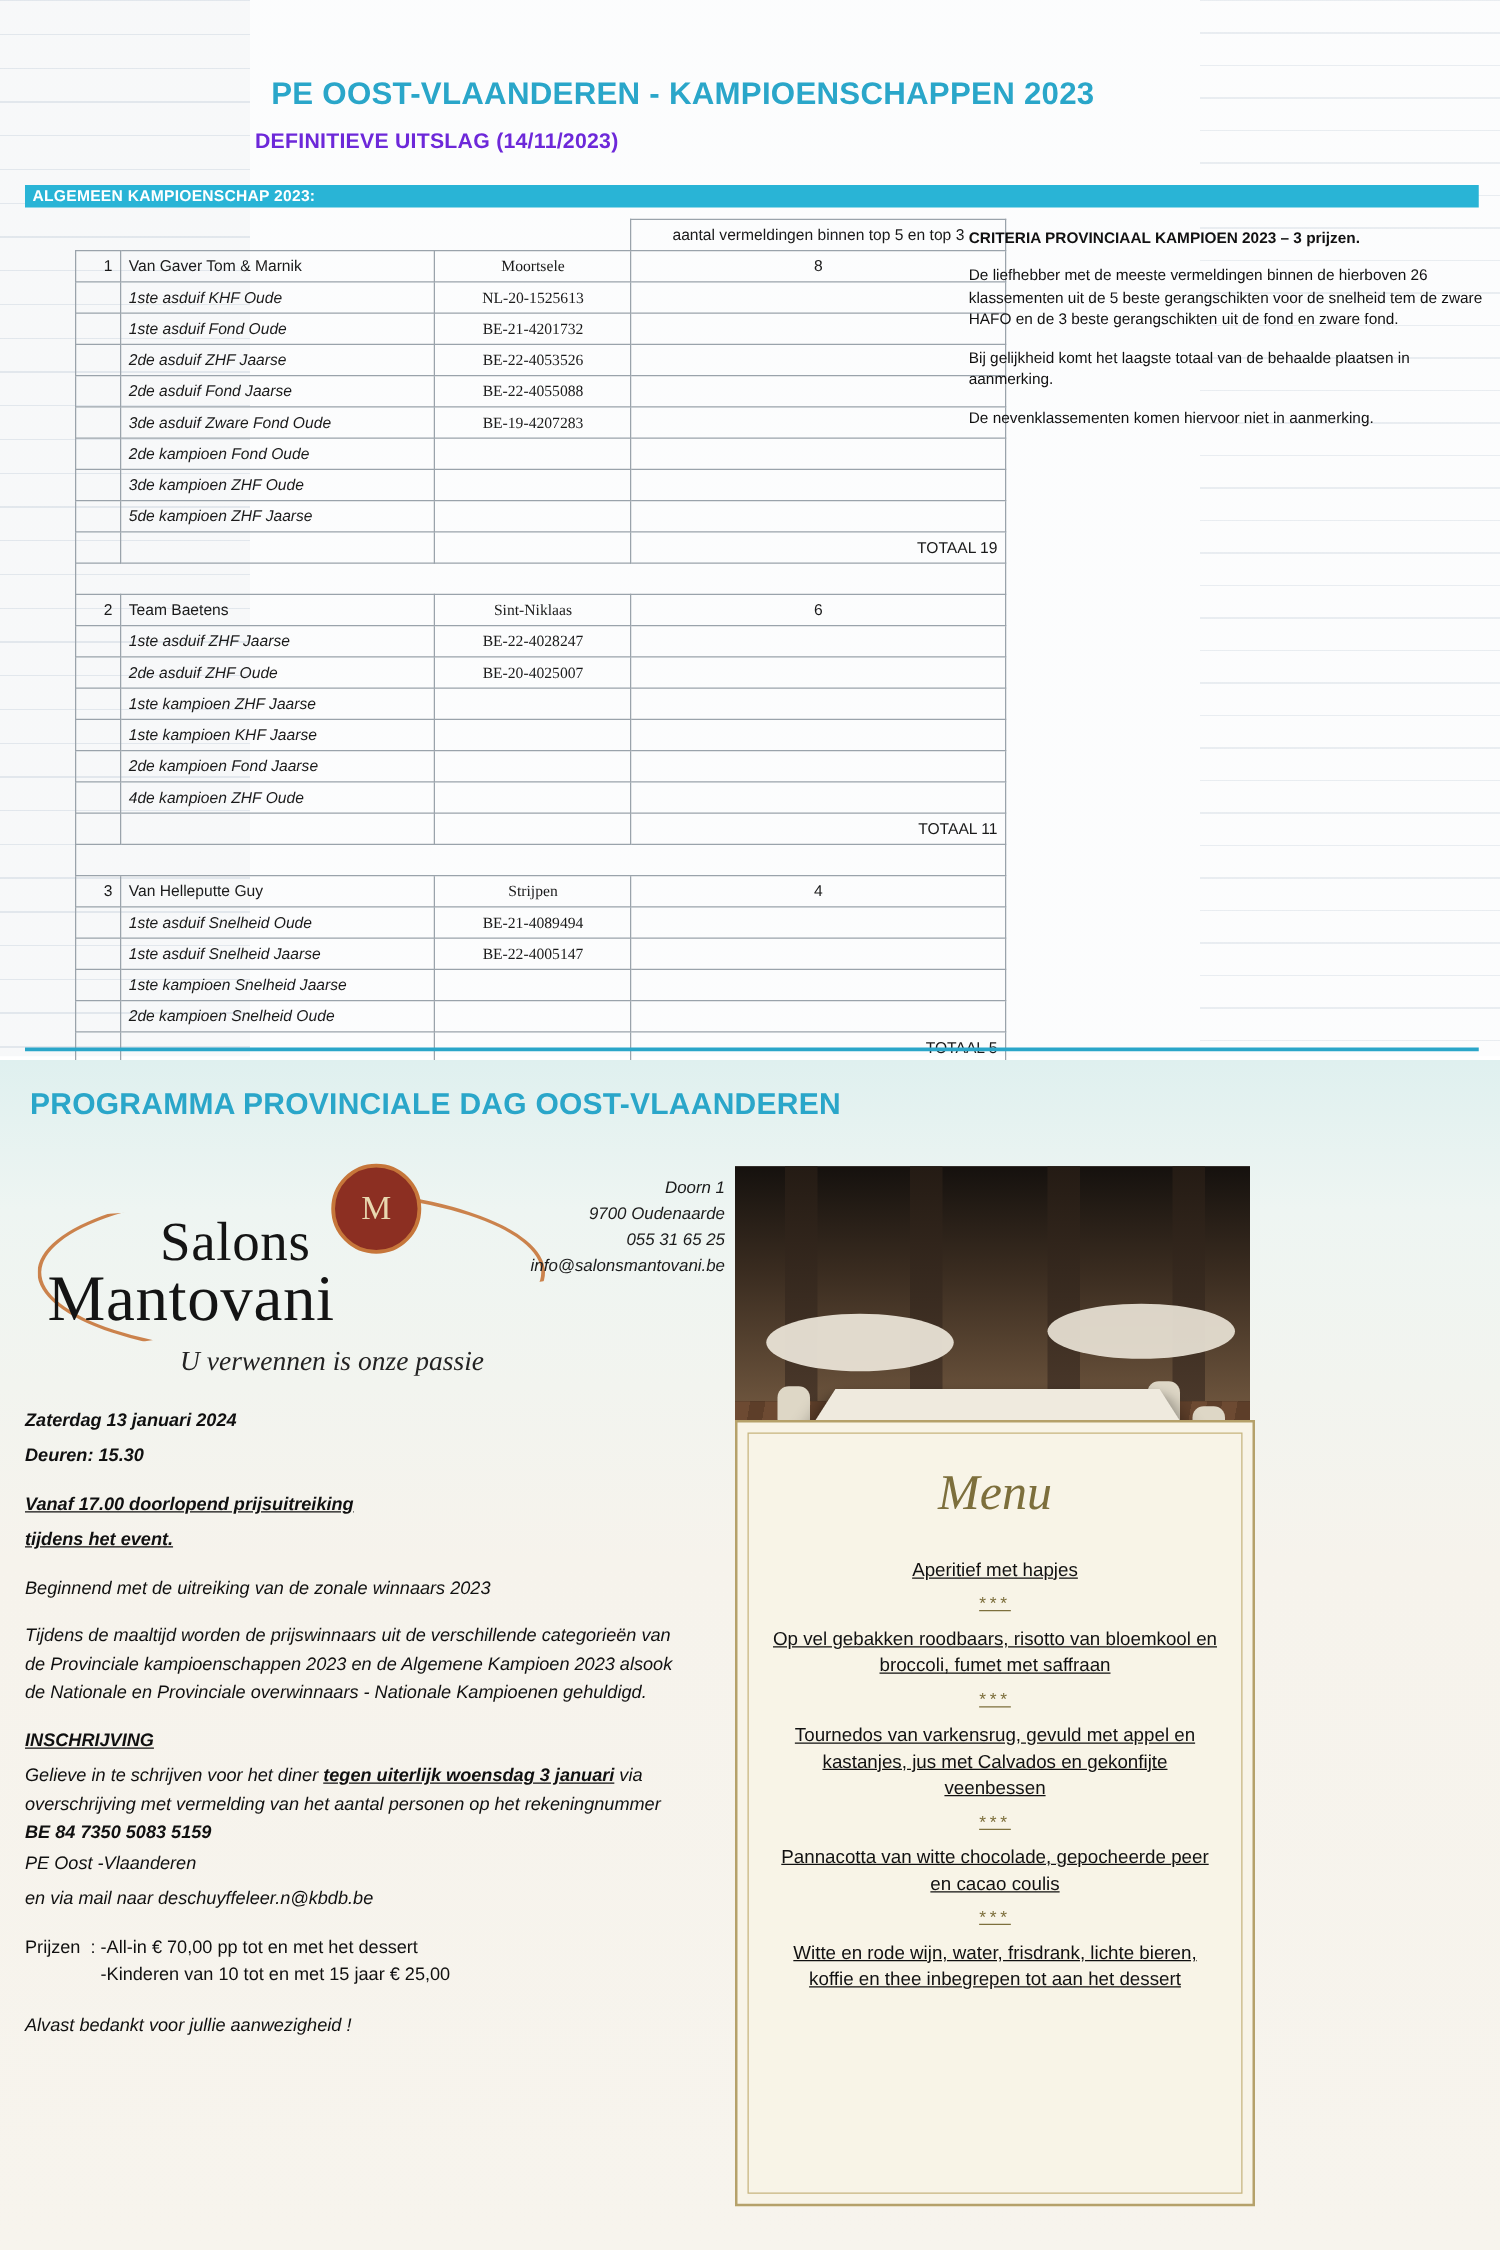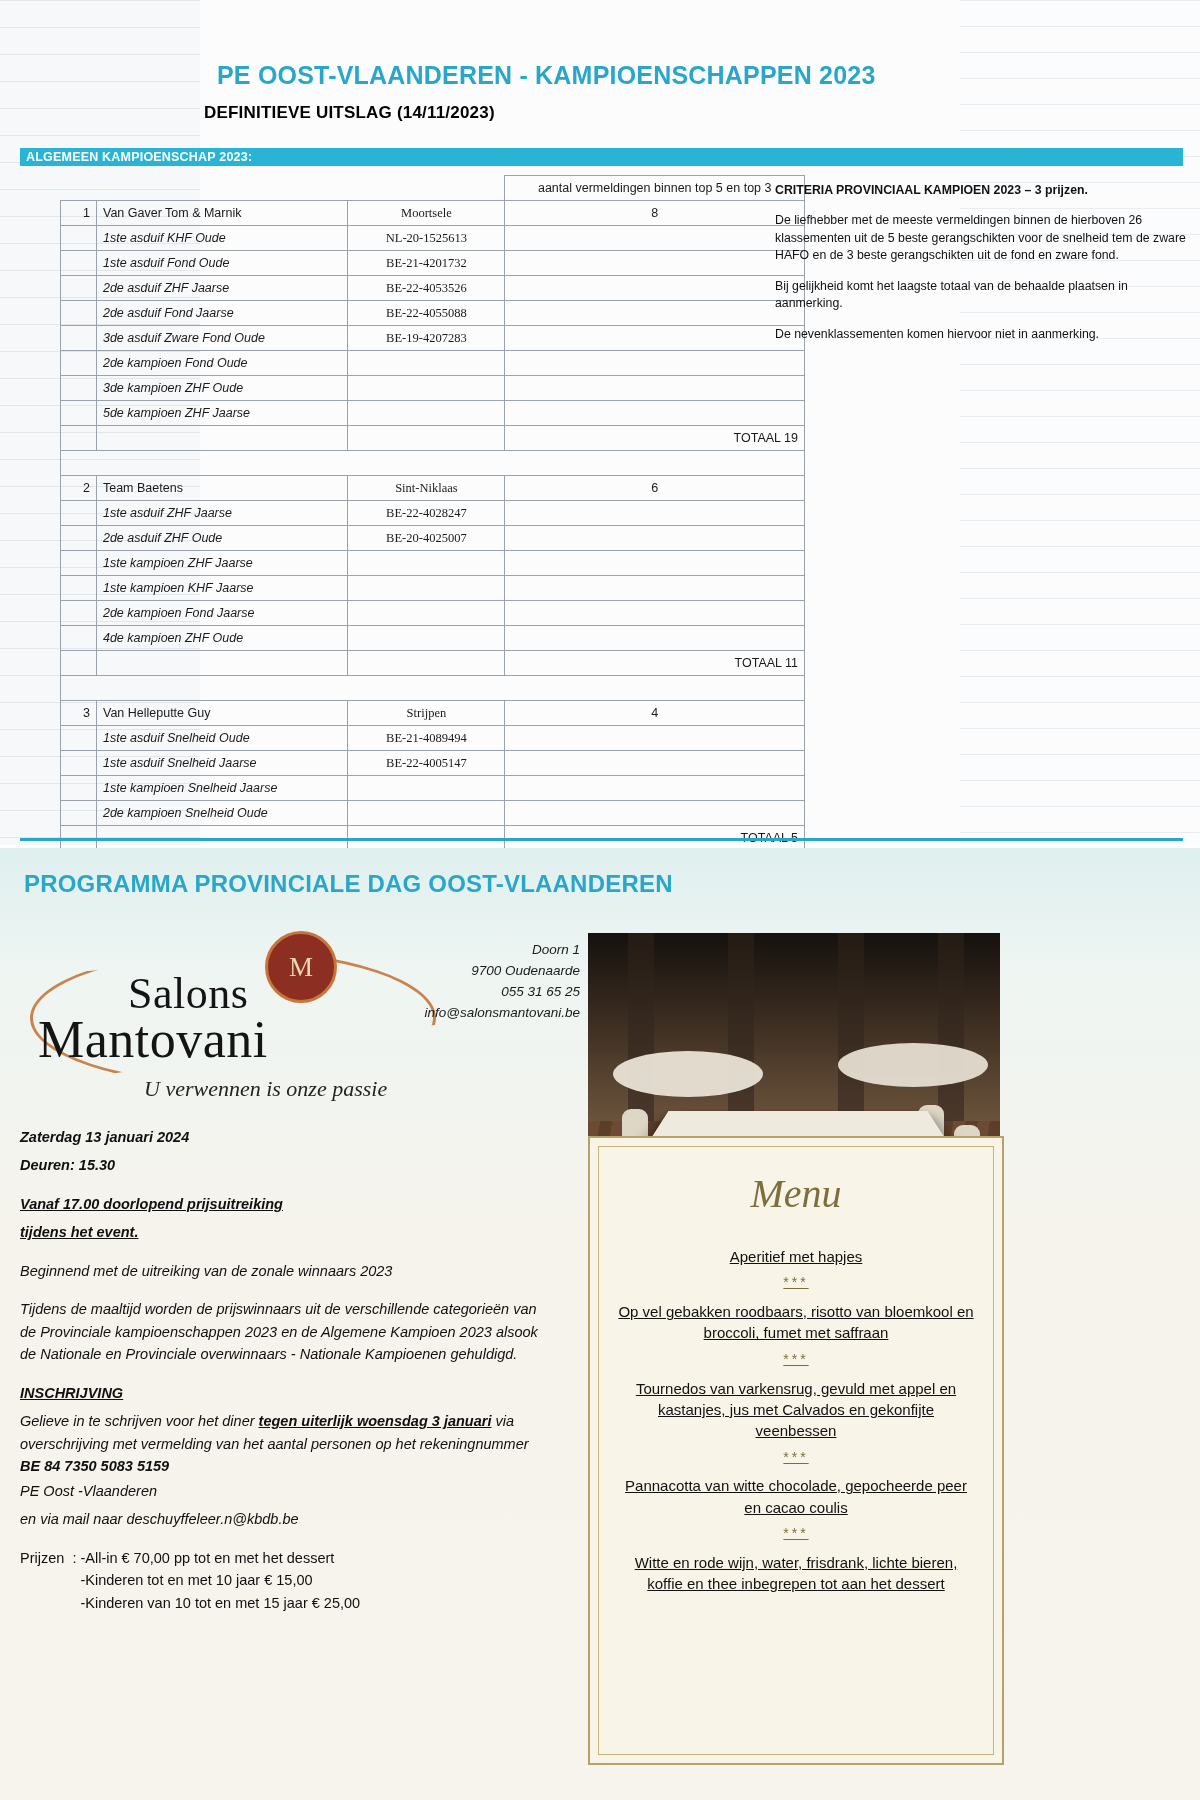--- a/index.html
+++ b/index.html
@@ -16,21 +16,21 @@
   .ghost{position:absolute;left:0;top:0;width:1200px;height:845px;background:
      linear-gradient(90deg,#f2f4f6 0 200px,#fbfcfd 200px 1200px);opacity:.55;}
   .ghost-right{position:absolute;right:0;top:0;width:240px;height:845px;
      background:repeating-linear-gradient(180deg,rgba(210,218,226,.45) 0 1px,rgba(255,255,255,0) 1px 26px);}
   .ghost-left{position:absolute;left:0;top:0;width:200px;height:845px;
      background:repeating-linear-gradient(180deg,rgba(205,214,224,.5) 0 1px,rgba(255,255,255,0) 1px 27px);}
 
   
   .hdr{position:absolute;left:204px;top:48px;width:830px;}
   .hdr h1{margin:13px;font-size:25px;font-weight:bold;color:#2aa6c9;letter-spacing:.2px;}
-  .hdr h2{margin:6px 0 0 0;font-size:17px;font-weight:bold;color:#000000;letter-spacing:.2px;}
+  .hdr h2{margin:6px 0 0 0;font-size:17px;font-weight:bold;color:#6d28d9;letter-spacing:.2px;}
 
   .bluebar{position:absolute;left:20px;top:148px;width:1163px;height:18px;background:#29b4d6;}
   .bluebar span{position:absolute;left:6px;top:2px;font-size:12.5px;font-weight:bold;color:#ffffff;letter-spacing:.2px;}
 
   
   .tblwrap{position:absolute;left:20px;top:175px;width:745px;}
   table.res{border-collapse:collapse;width:745px;font-size:12.5px;margin-left:40px;}
   table.res td{border:1px solid #9aa3ab;height:24px;padding:0 6px;vertical-align:middle;}
   .c-rank{width:24px;text-align:right;}
   .c-name{width:250px;}
@@ -341,23 +341,23 @@
       <p>Beginnend met de uitreiking van de zonale winnaars 2023</p>
       <p>Tijdens de maaltijd worden de  prijswinnaars uit de verschillende categorieën van de Provinciale kampioenschappen 2023 en de Algemene Kampioen 2023  alsook de  Nationale en Provinciale overwinnaars - Nationale Kampioenen gehuldigd.</p>
       <p class="tight b u">INSCHRIJVING</p>
       <p>
         <span>Gelieve in te schrijven voor het diner </span><span class="b u">tegen uiterlijk woensdag 3 januari</span><span> via overschrijving met vermelding van het aantal personen op het rekeningnummer </span><span class="b">BE 84 7350 5083 5159</span>
       </p>
       <p class="tight" style="margin-top:-14px">PE Oost -Vlaanderen</p>
       <p>en via mail naar deschuyffeleer.n@kbdb.be</p>
       <div class="prices">
         <div>Prijzen  : -All-in € 70,00 pp tot en met het dessert</div>
-        <div>               -Kinderen tot en met 10 jaar € 15,00</div>
         <div>               -Kinderen van 10 tot en met 15 jaar € 25,00</div>
       </div>
+      <p style="margin-top:18px">Alvast bedankt voor jullie aanwezigheid !</p>
     </div>
 
     <div class="menu">
       <div class="inner"></div>
       <div class="title">Menu</div>
       <ul id="menulist">
           <li>Aperitief met hapjes</li>
           <li class="sep">***</li>
           <li>Op vel gebakken roodbaars, risotto van bloemkool en broccoli, fumet met saffraan</li>
           <li class="sep">***</li>

